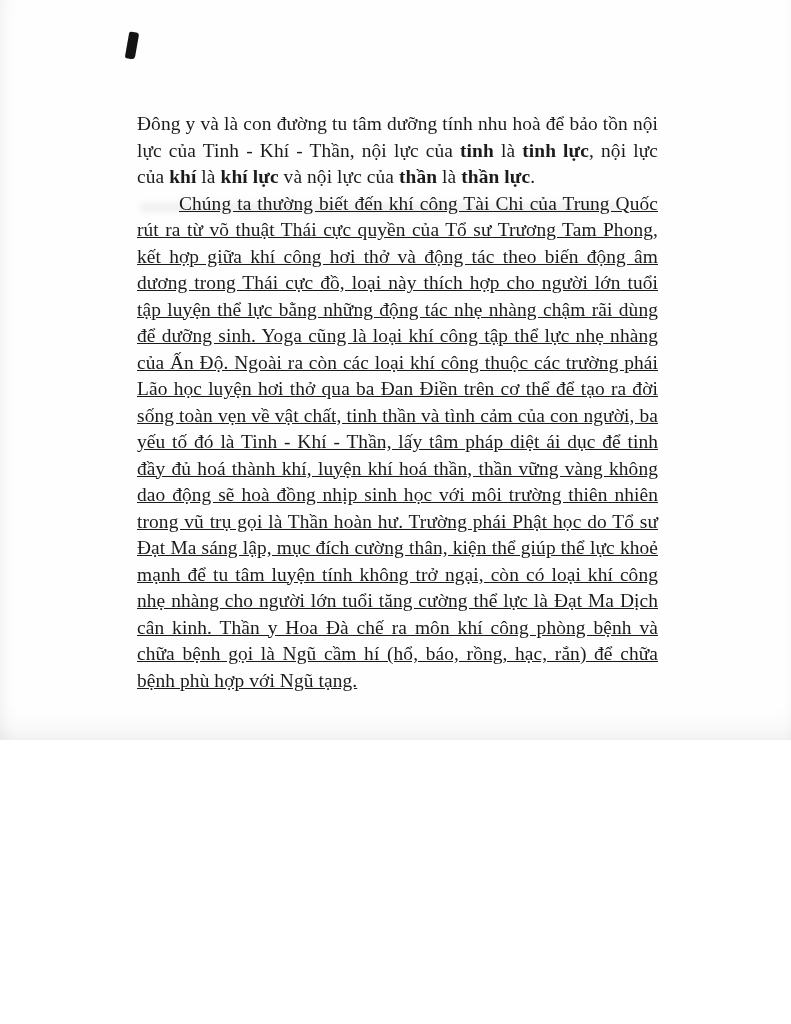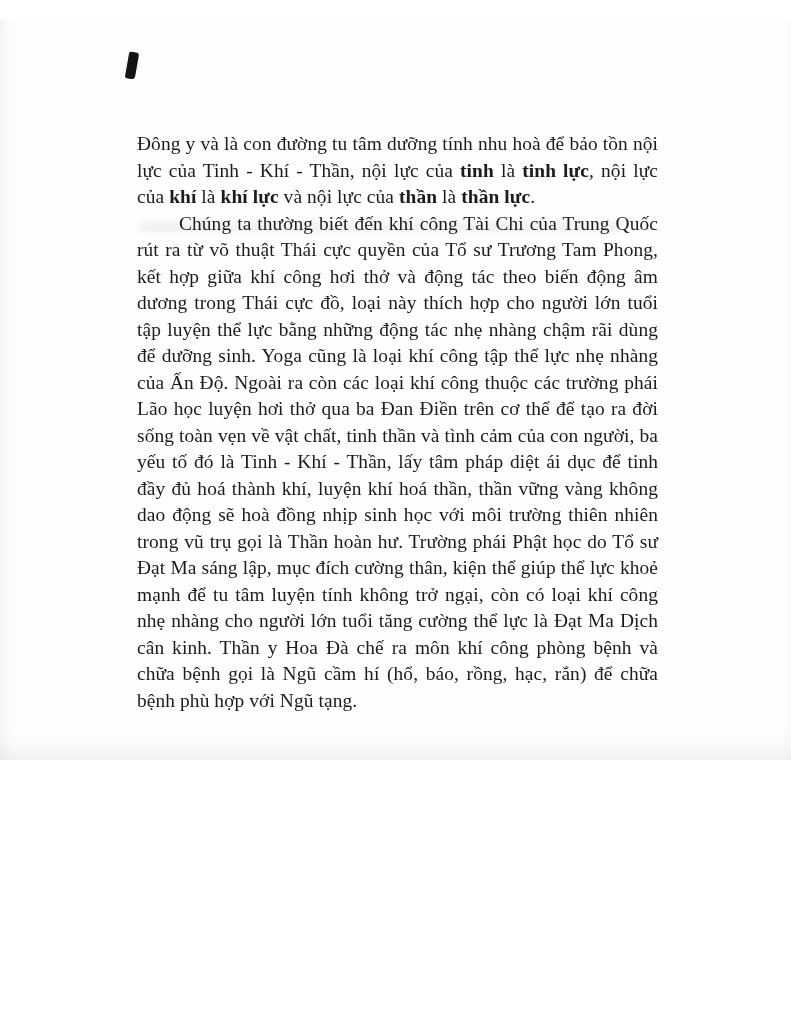--- a/index.html
+++ b/index.html
@@ -12,21 +12,20 @@
     width: 791px;
     height: 740px;
     background: #fefefe;
     overflow: hidden;
     font-family: "Liberation Serif", "DejaVu Serif", serif;
     color: #1b1b1b;
     box-shadow:
       inset 14px 0 22px -18px rgba(0,0,0,0.10),
       inset -10px 0 22px -20px rgba(0,0,0,0.07),
       inset 0 -26px 36px -28px rgba(0,0,0,0.10);
-    margin-top: 20px;
   }
   
   .scan-artifact {
     position: absolute;
     left: 127px;
     top: 32px;
     width: 10px;
     height: 27px;
     background: #141414;
     border-radius: 2px 3px 4px 2px;
@@ -40,20 +39,21 @@
     font-size: 19.4px;
     line-height: 26.5px;
     text-align: justify;
     letter-spacing: 0.1px;
   }
   .text-block p {
     margin: 0;
   }
   .text-block p.indent {
     text-indent: 42px;
+    text-decoration: underline;
   }
   .text-block .b {
     font-weight: bold;
   }
   .page-footer {
     position: absolute;
     left: 137px;
     top: 888px;
     width: 521px;
     display: flex;

